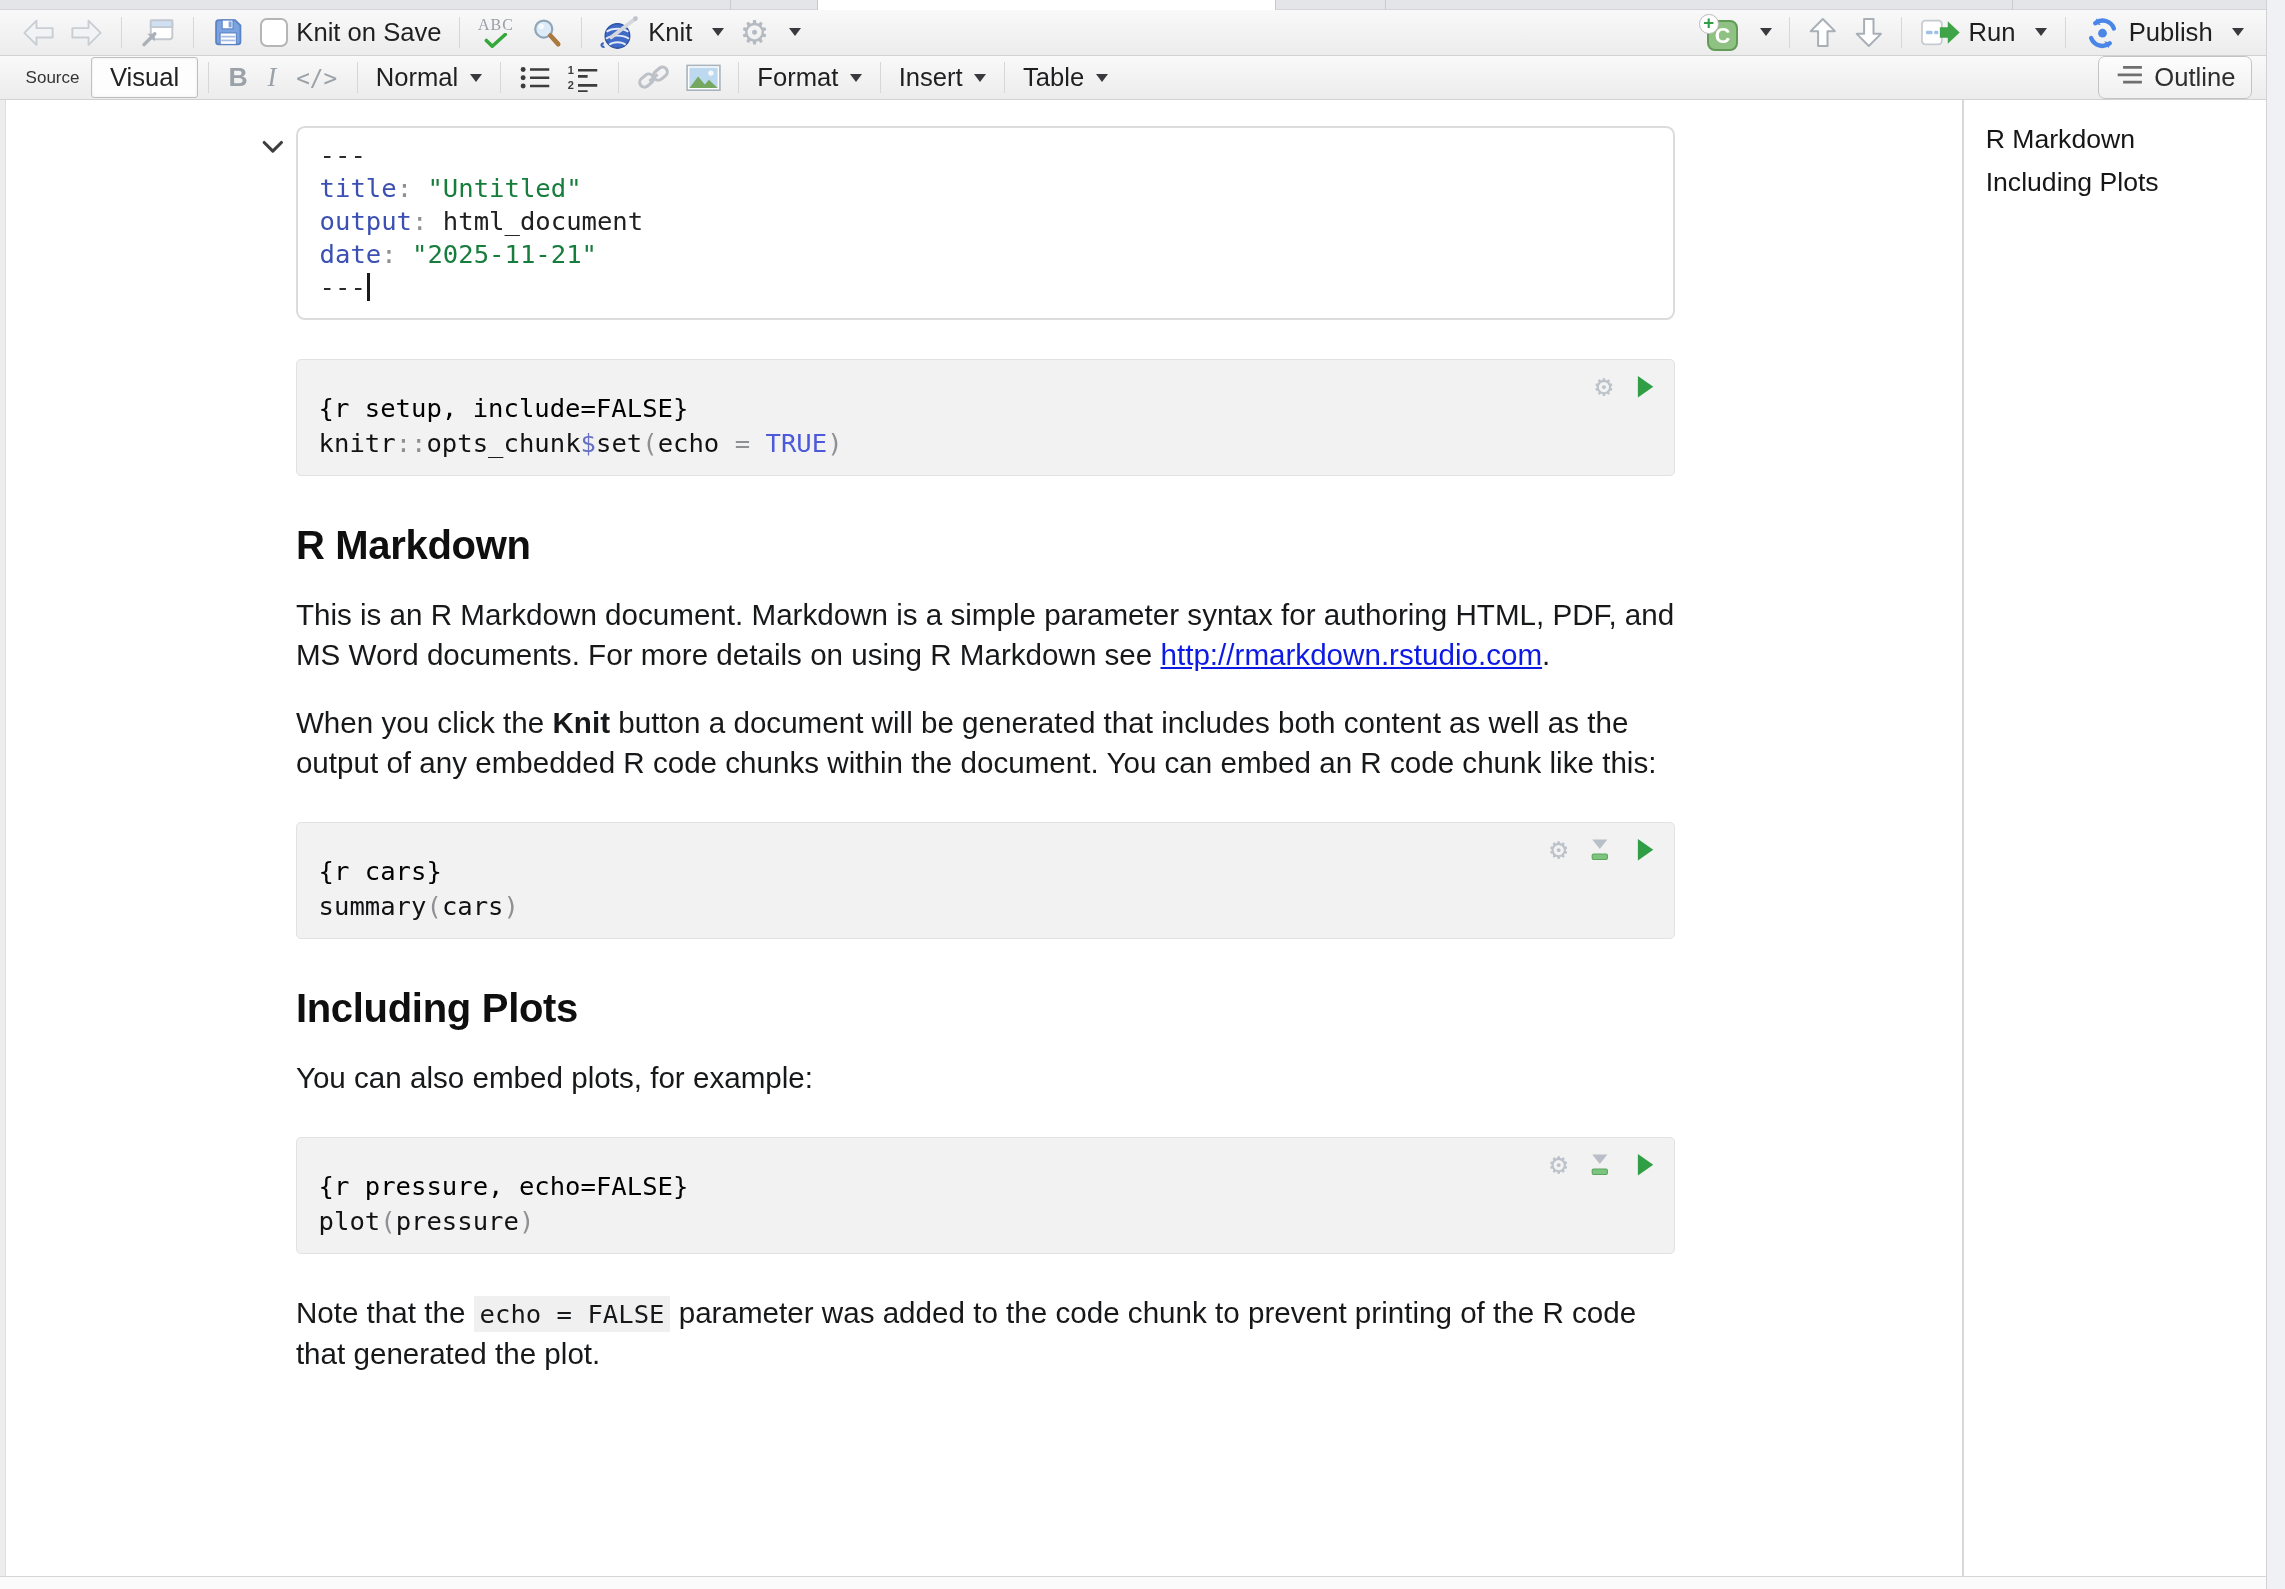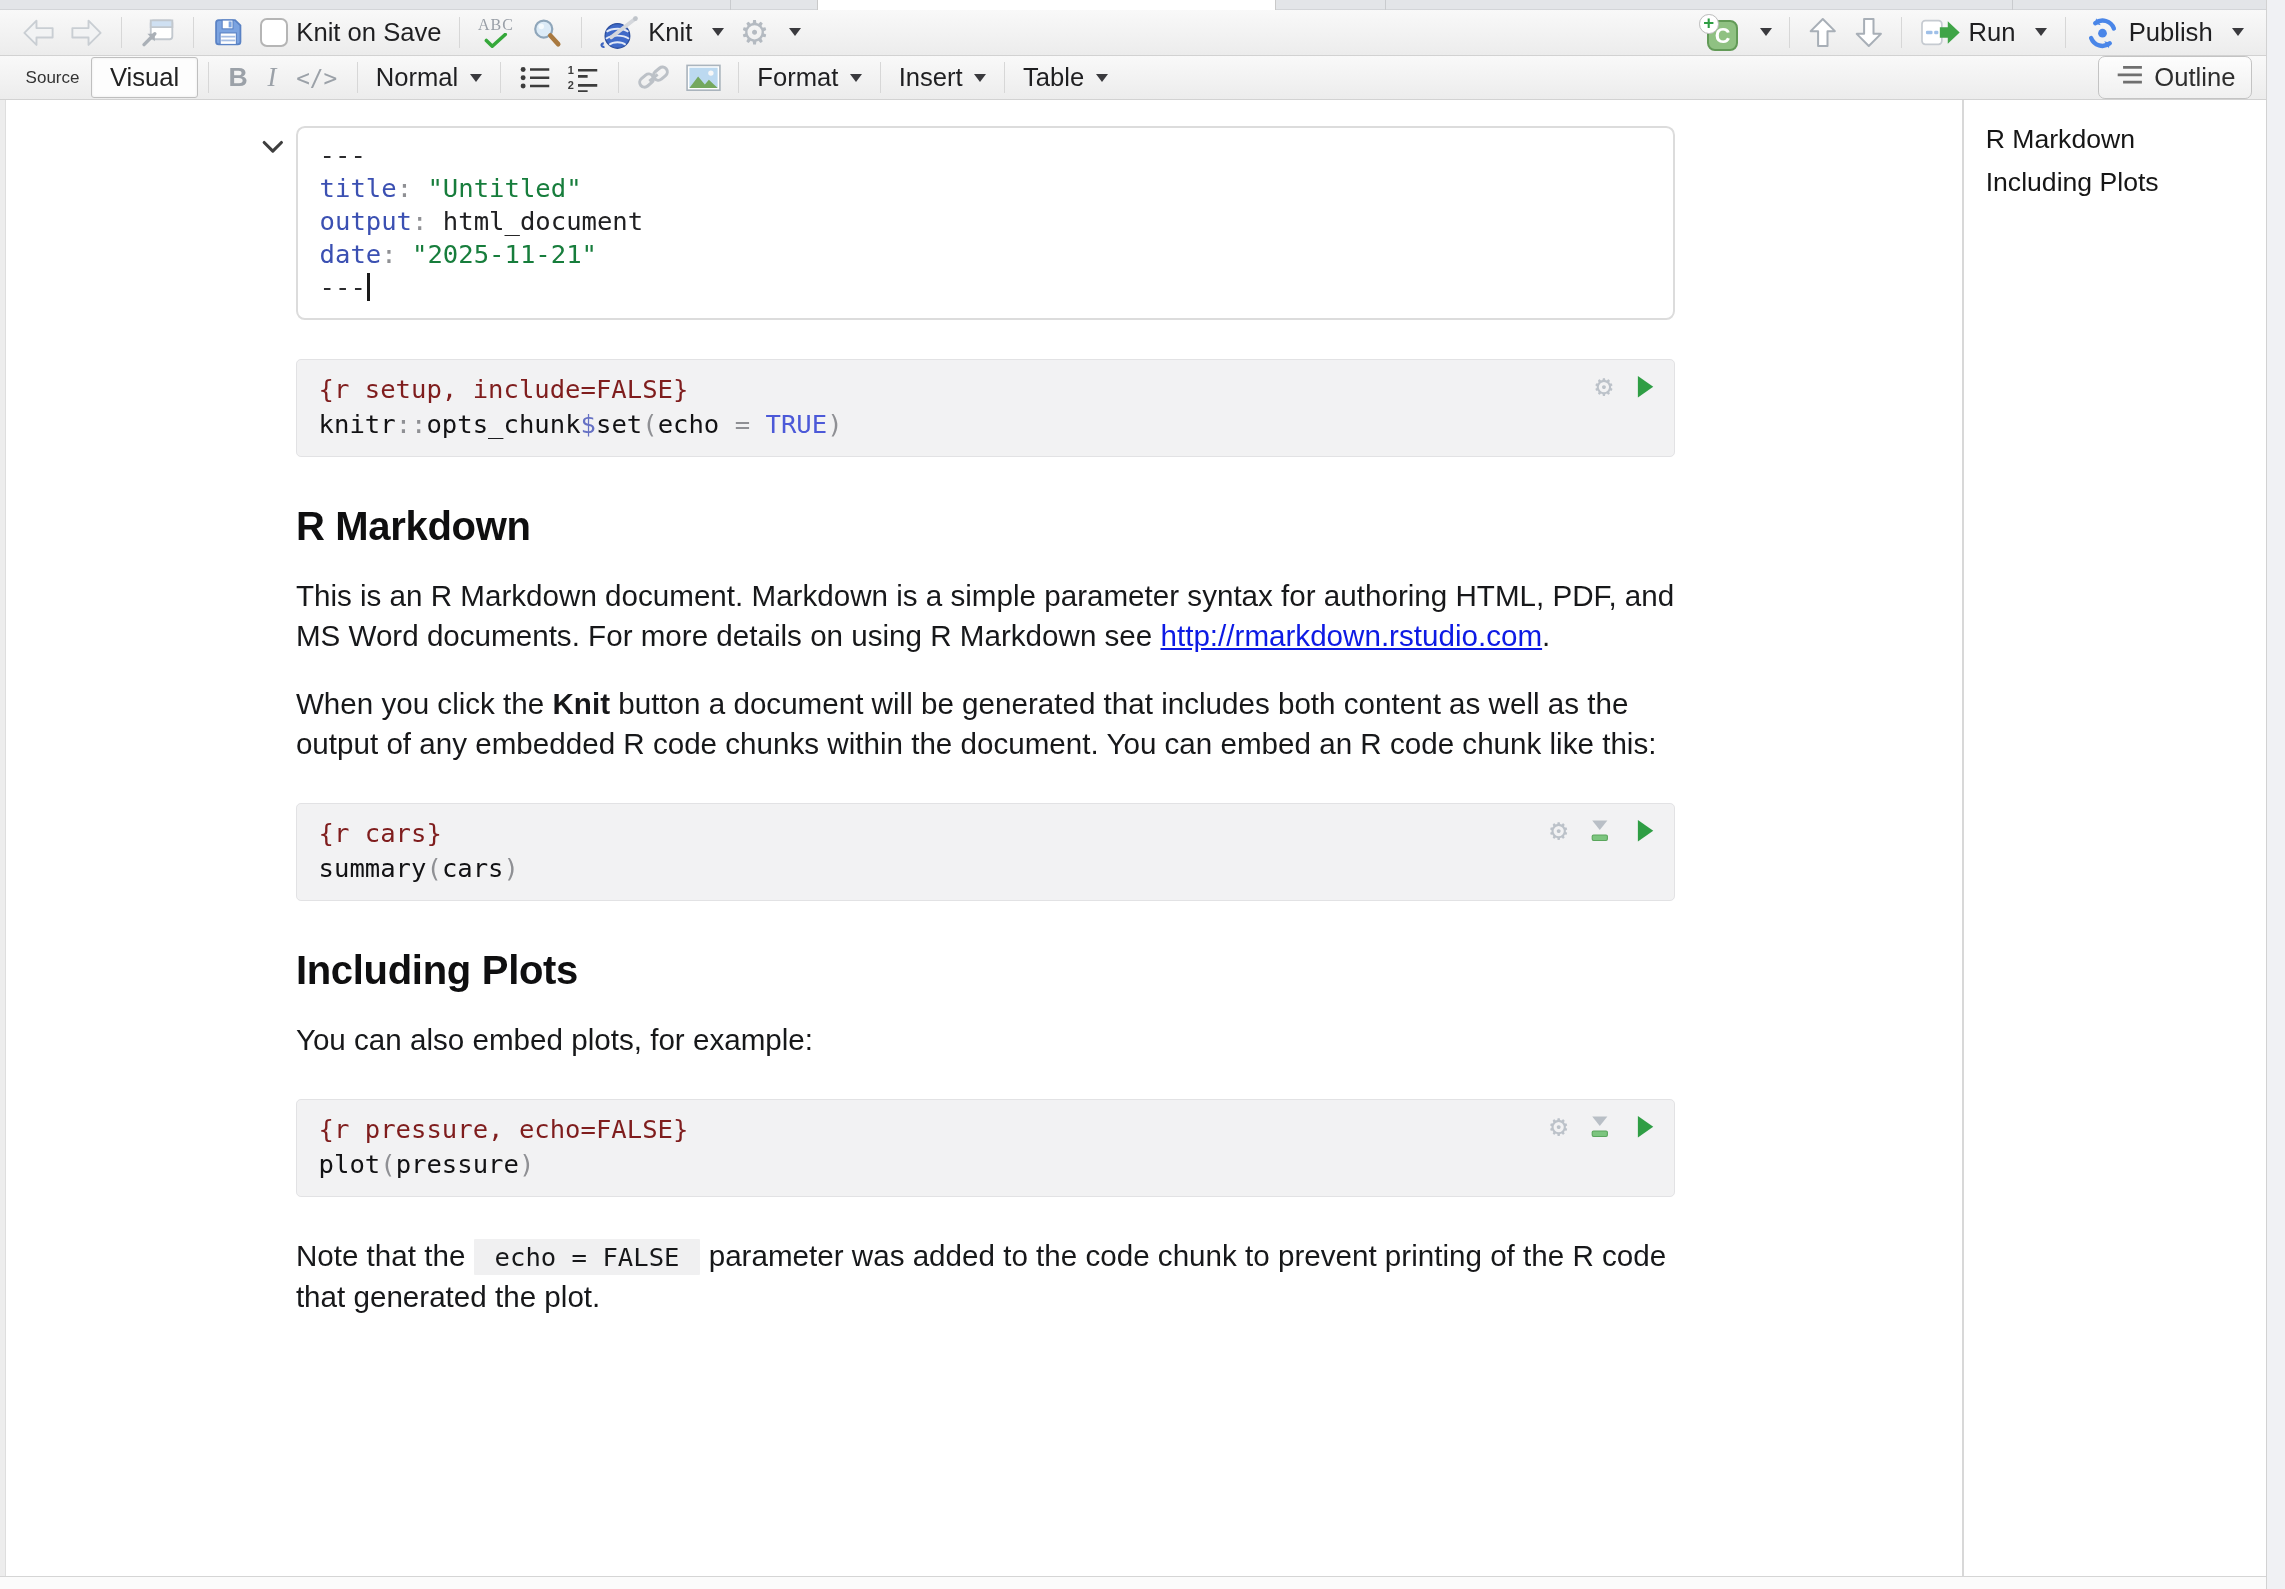--- a/index.html
+++ b/index.html
@@ -60,23 +60,23 @@
   .chunk-gear { font-size:29.6px; color:#bcc2c9; line-height:1; }
   
   .tk-plain { color:#2b2b2d; }
   .tk-key { color:#3b50b2; }
   .tk-pun { color:#8f9094; }
   .tk-str { color:#177d3c; }
   .tk-val { color:#202022;text-align:center; }
   .tk-id { color:#121214; }
   .tk-dollar { color:#6671c4; }
   .tk-kw { color:#4c59d8; }
-  .tk-hdr { color:#7f1d1d; }
+  .tk-hdr { color:#000000;margin-top:19px; }
   .doc a { color:#0d1ae4; }
-  .inline-code { font-family:"DejaVu Sans Mono",monospace; font-size:25.6px; background:#f0f0f1; border-radius:1px; padding:3px 21px; }
+  .inline-code { font-family:"DejaVu Sans Mono",monospace; font-size:25.6px; background:#f0f0f1; border-radius:1px; padding:3px 6px; }
   .b { font-weight:bold; }
 </style>
 </head>
 <body>
 
 <div class="tab-sliver">
   <span class="tdiv" style="left:730px"></span>
   <div class="active-tab"></div>
   <span class="tdiv" style="left:1385px"></span>
   <span class="tdiv" style="left:2012px"></span>

